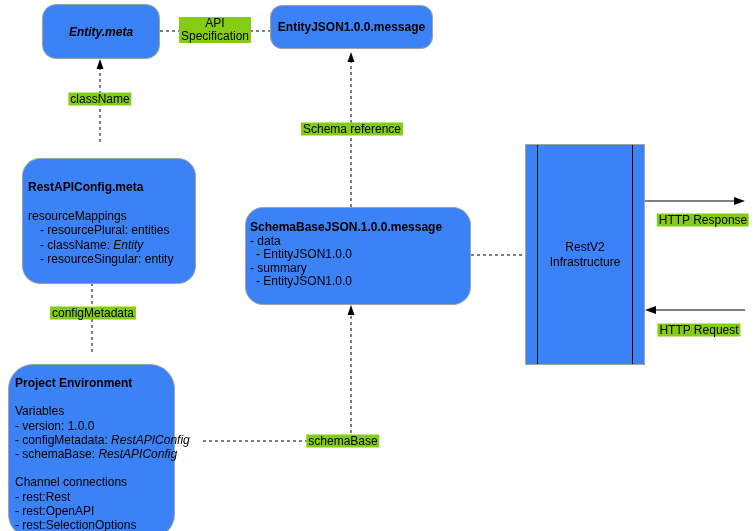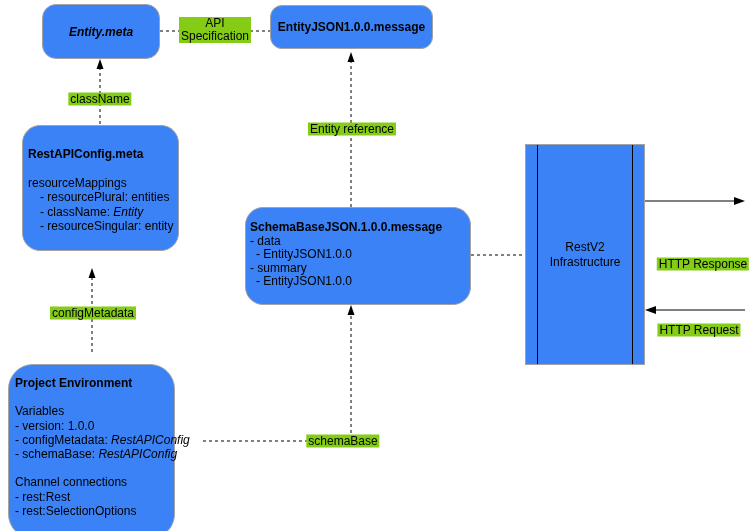--- a/index.html
+++ b/index.html
@@ -100,21 +100,21 @@
   </svg>
 
   <div class="node centered" style="left:42px; top:4px; width:118px; height:55px; border-radius:14px;">
     <span class="bold italic">Entity.meta</span>
   </div>
 
   <div class="node centered" style="left:270px; top:5px; width:163px; height:44px; border-radius:12px;">
     <span class="bold">EntityJSON1.0.0.message</span>
   </div>
 
-  <div class="node node-restapi" style="left:22px; top:125px; width:157px; height:126px;">
+  <div class="node node-restapi" style="left:22px; top:158px; width:174px; height:126px;">
     <div class="ln bold">RestAPIConfig.meta</div>
     <div class="ln gap">resourceMappings</div>
     <div class="ln ind">- resourcePlural: entities</div>
     <div class="ln ind"><span>- className: </span><span class="italic">Entity</span></div>
     <div class="ln ind">- resourceSingular: entity</div>
   </div>
 
   <div class="node node-schemabase" style="left:245px; top:207px; width:226px; height:98px;">
     <div class="ln bold">SchemaBaseJSON.1.0.0.message</div>
     <div class="ln">- data</div>
@@ -124,34 +124,35 @@
   </div>
 
   <div class="node node-projectenv" style="left:8px; top:364px; width:167px; height:175px;">
     <div class="ln bold">Project Environment</div>
     <div class="ln gap">Variables</div>
     <div class="ln">- version: 1.0.0</div>
     <div class="ln"><span>- configMetadata: </span><span class="italic">RestAPIConfig</span></div>
     <div class="ln"><span>- schemaBase: </span><span class="italic">RestAPIConfig</span></div>
     <div class="ln gap">Channel connections</div>
     <div class="ln">- rest:Rest</div>
+    <div class="ln">- rest:OpenAPI</div>
     <div class="ln">- rest:SelectionOptions</div>
   </div>
 
   <div class="node node-restv2 centered" style="left:525px; top:144px; width:120px; height:221px;">
     <div class="vline" style="left:11px;"></div>
     <div class="vline" style="right:11px;"></div>
     <div class="restv2-label">RestV2</div>
     <div class="restv2-label">Infrastructure</div>
   </div>
 
   <div class="edge-label" style="left:215px; top:30px;">
     <div>API</div>
     <div>Specification</div>
   </div>
   <div class="edge-label" style="left:100px; top:99px;">className</div>
   <div class="edge-label" style="left:93px; top:313px;">configMetadata</div>
-  <div class="edge-label" style="left:352px; top:129px;">Entity reference</div>
+  <div class="edge-label" style="left:352px; top:129px;">Schema reference</div>
   <div class="edge-label" style="left:343px; top:441px;">schemaBase</div>
-  <div class="edge-label" style="left:703px; top:220px;margin-top:44px;">HTTP Response</div>
+  <div class="edge-label" style="left:703px; top:220px;">HTTP Response</div>
   <div class="edge-label" style="left:699px; top:330px;">HTTP Request</div>
 
 </div>
 
 </body></html>

